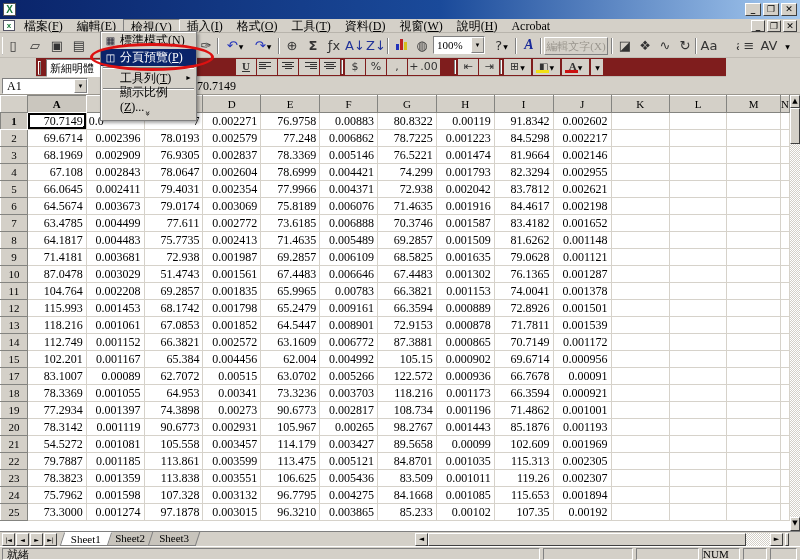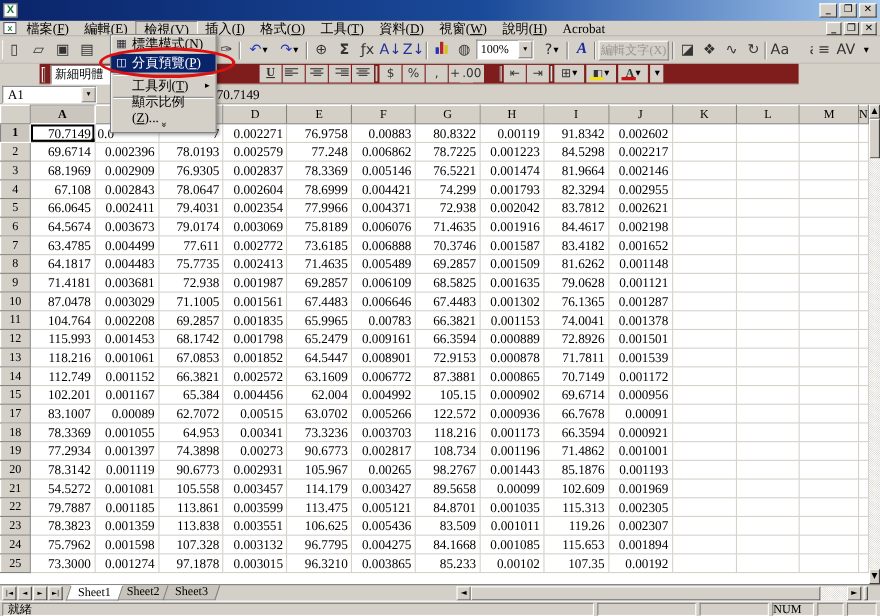--- a/index.html
+++ b/index.html
@@ -447,21 +447,21 @@
             <td class="">0.001121</td>
             <td class=""></td>
             <td class=""></td>
             <td class=""></td>
             <td class=""></td>
           </tr>
           <tr>
             <td class="rh">10</td>
             <td class="">87.0478</td>
             <td class="">0.003029</td>
-            <td class="">71.1005</td>
+            <td class="">51.4743</td>
             <td class="">0.001561</td>
             <td class="">67.4483</td>
             <td class="">0.006646</td>
             <td class="">67.4483</td>
             <td class="">0.001302</td>
             <td class="">76.1365</td>
             <td class="">0.001287</td>
             <td class=""></td>
             <td class=""></td>
             <td class=""></td>

